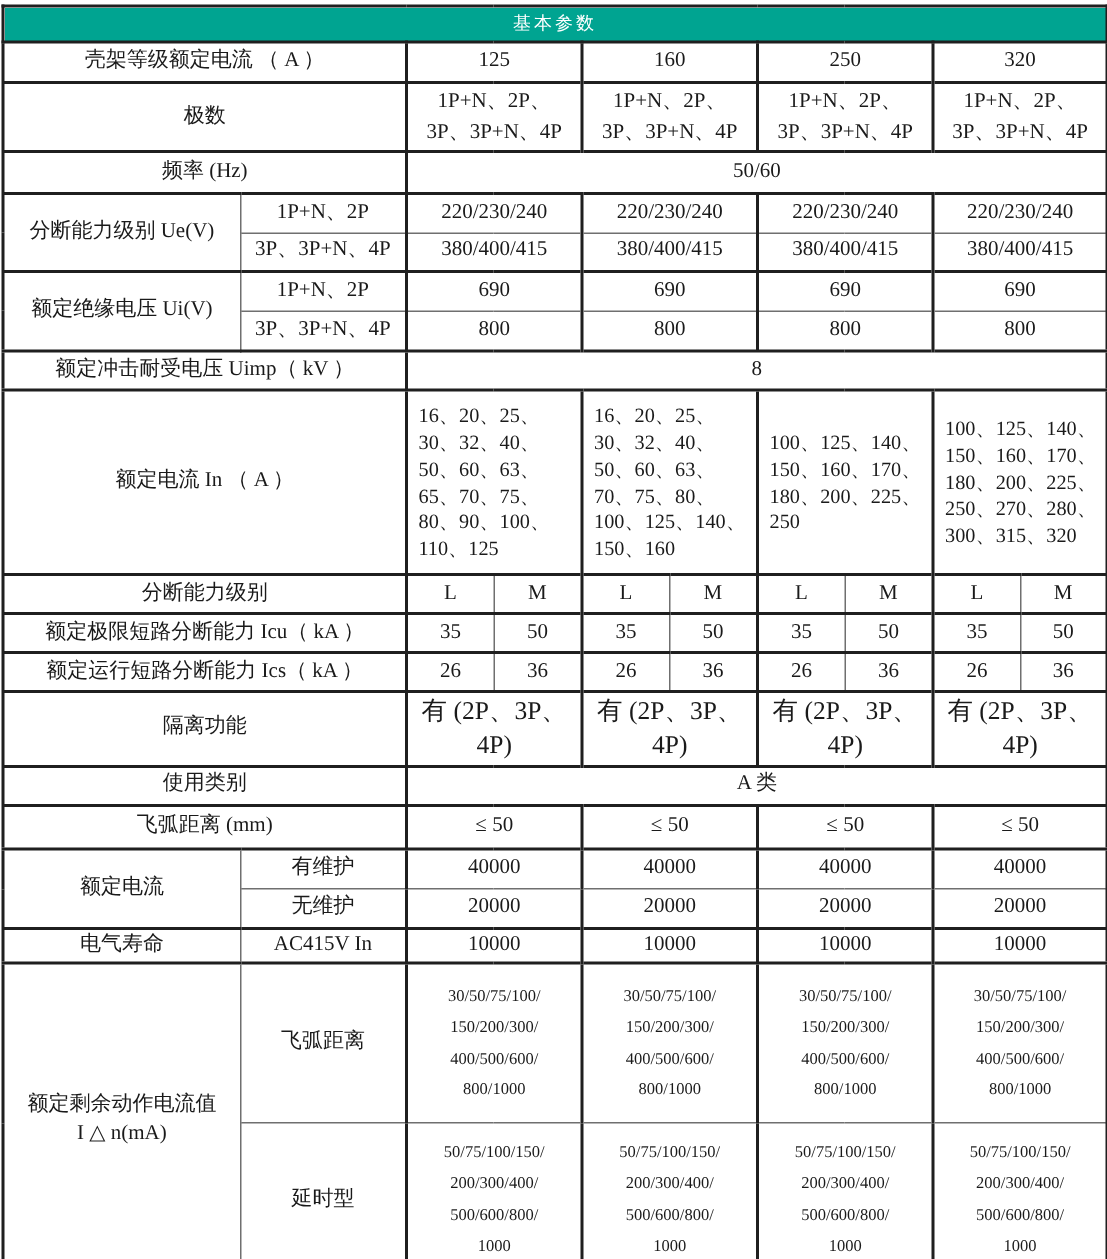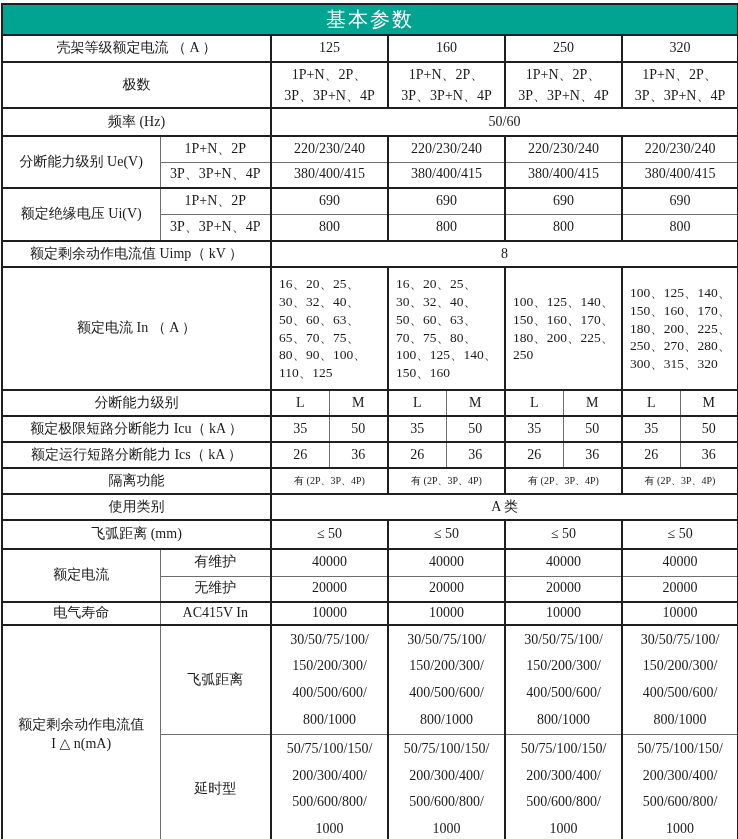--- a/index.html
+++ b/index.html
@@ -28,40 +28,41 @@
     font-size:14px;
     line-height:1.35;
     padding:1px 2px;
     overflow:hidden;
   }
   tr.gb > td{border-top:2px solid #1f1f1f;}
   td.cb{border-left:2px solid #1f1f1f;}
   tr.title-row td{
     background:var(--header-bg,#00a491);
     color:var(--header-text,#ffffff);
-    font-size:20px;
+    font-size:12px;
     letter-spacing:2px;
     border:2px solid #1f1f1f;
+    font-family:Liberation Mono, monospace;
   }
   .pre{white-space:pre-line;font-family:Liberation Serif, serif;}
   .list{
     text-align:left;
     padding:4px 2px 4px 7px;
     white-space:pre-line;
     line-height:1.32;
     font-size:13.5px;
   }
   .residual{
     white-space:pre-line;
     line-height:1.9;
-    font-size:14px;
+    font-size:11px;
     text-align:center;
   }
   .poles{line-height:1.5;white-space:pre-line;}
-  .iso{font-size:10px;padding:1px 0;}
+  .iso{font-size:17px;padding:1px 0;}
   .r-title{height:24px;}
   .r26{height:26px;}
   .r27{height:27px;}
   .r28{height:28px;}
   .r29{height:29px;padding-left:15px;}
   .r30{height:15px;}
   .r43{height:43px;margin-top:47px;}
   .r107{height:107px;}
   .r103{height:103px;}
   .r123{height:123px;}
@@ -140,21 +141,21 @@
   </tr>
   <tr class="r27">
     <td>3P、3P+N、4P</td>
     <td colspan="2" class="cb">800</td>
     <td colspan="2" class="cb">800</td>
     <td colspan="2" class="cb">800</td>
     <td colspan="2" class="cb">800</td>
   </tr>
 
   <tr class="gb r26">
-    <td colspan="2">额定剩余动作电流值 Uimp（ kV ）</td>
+    <td colspan="2">额定冲击耐受电压 Uimp（ kV ）</td>
     <td colspan="8" class="cb">8</td>
   </tr>
 
   <tr class="gb r123">
     <td colspan="2">额定电流 In （ A ）</td>
     <td colspan="2" class="cb list">16、20、25、
 30、32、40、
 50、60、63、
 65、70、75、
 80、90、100、

